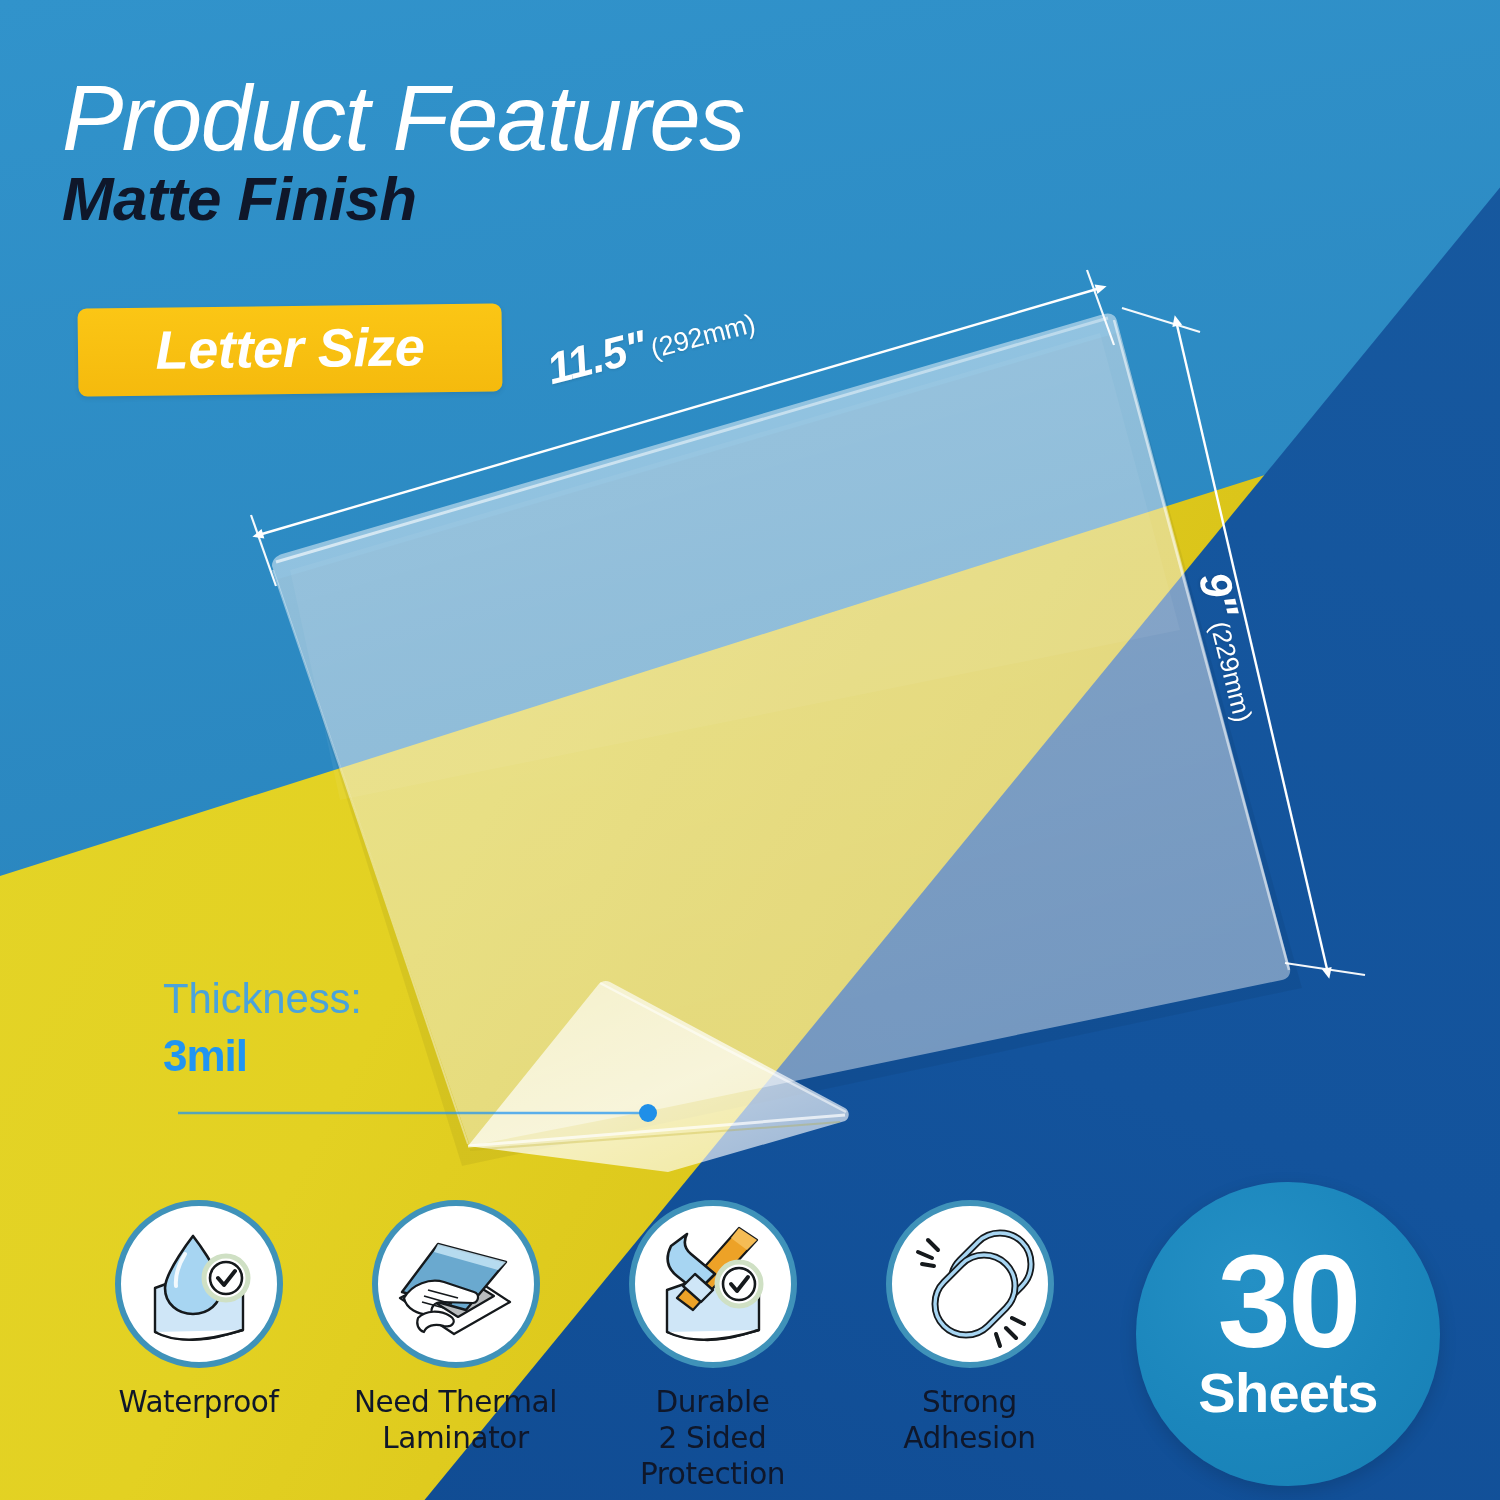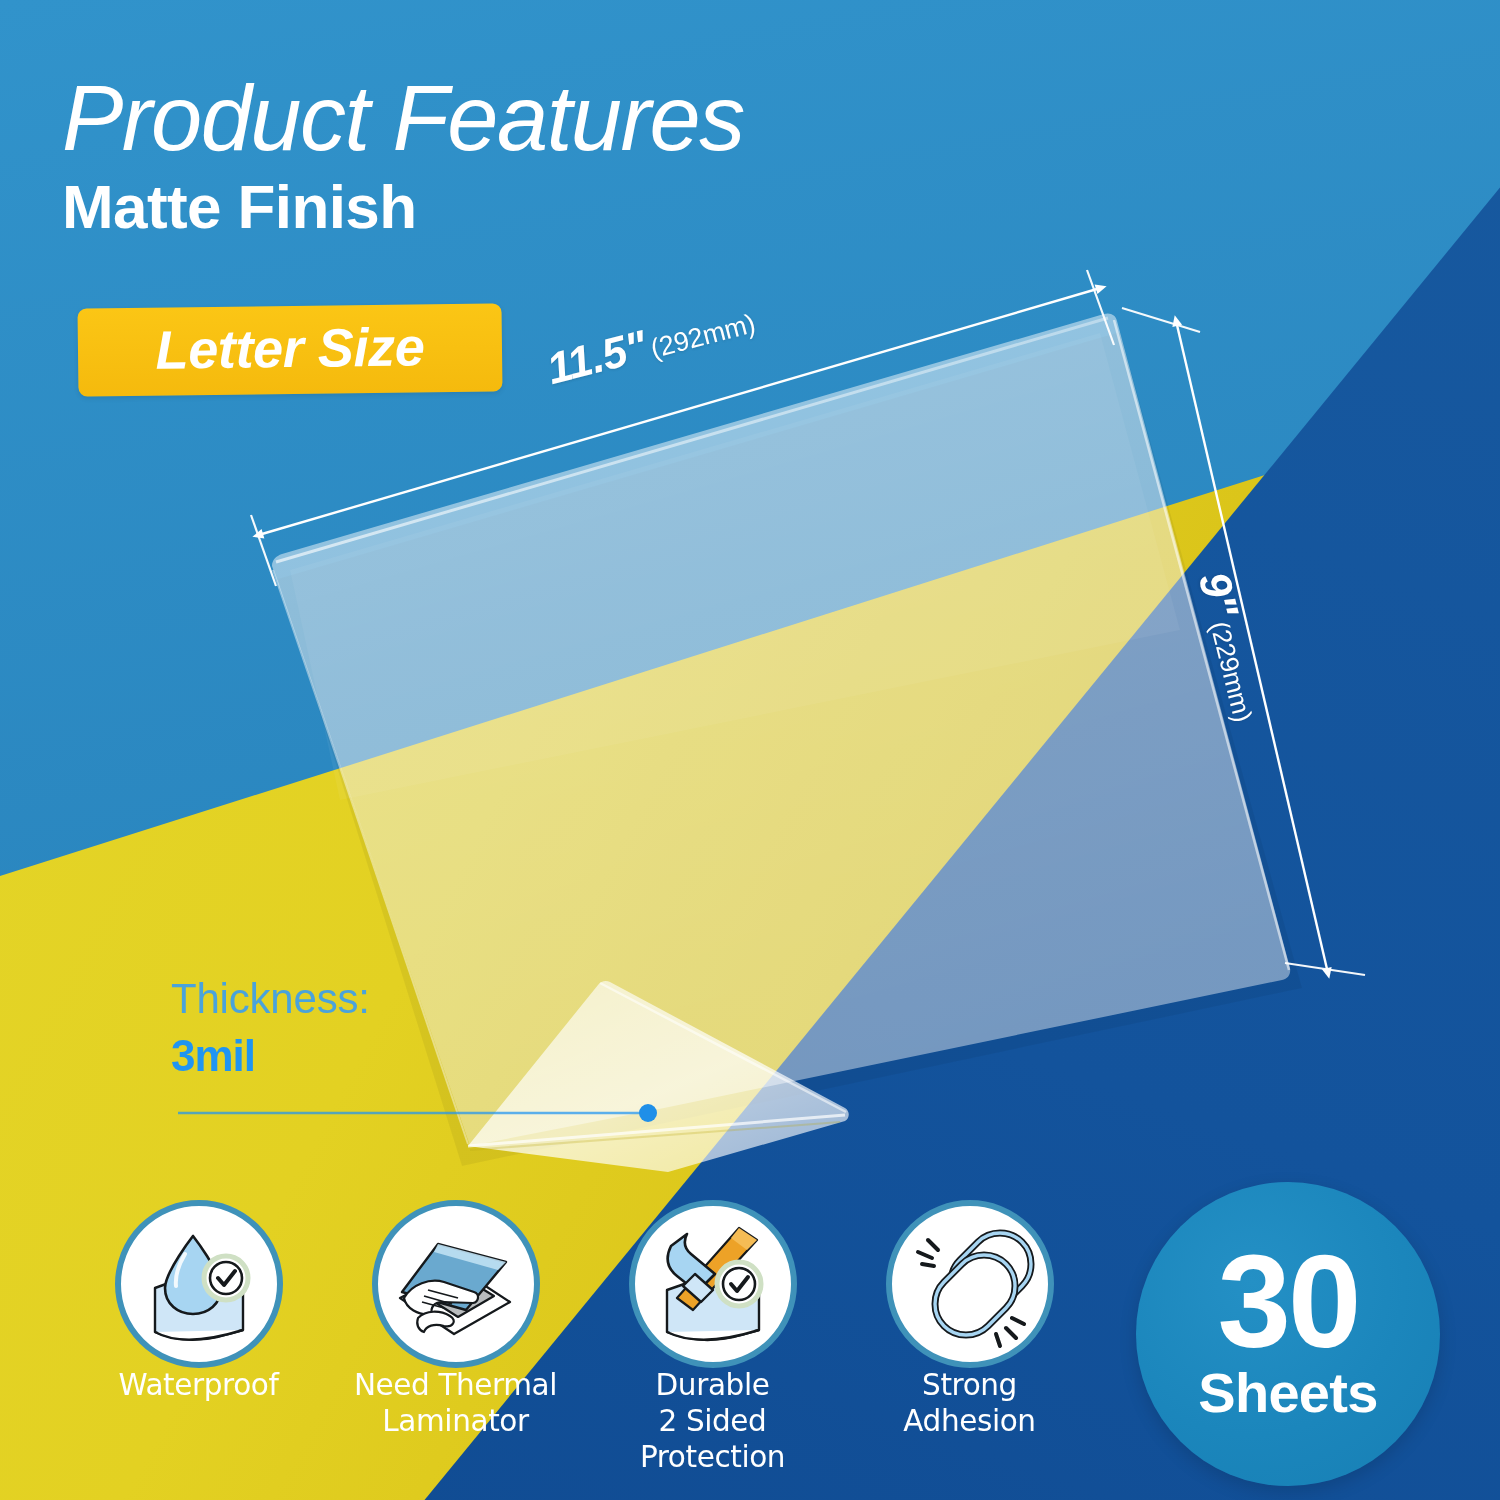--- a/index.html
+++ b/index.html
@@ -48,23 +48,24 @@
     font-weight: normal;
     font-style: italic;
     color: #ffffff;
     letter-spacing: -1.5px;
     white-space: nowrap;
   }
   .h-sub {
     font-size: 62px;
     line-height: 1.0;
     font-weight: bold;
-    color: #ffffff;
+    font-style: italic;
+    color: #0f172a;
     letter-spacing: -0.6px;
-    margin-top: 12px;
+    margin-top: 4px;
     white-space: nowrap;
   }
   .badge-size {
     position: absolute;
     left: 78px;
     top: 306px;
     width: 424px;
     height: 88px;
     background: linear-gradient(180deg, #fbc615 0%, #f5ba0d 100%);
     border-radius: 9px;
@@ -132,21 +133,20 @@
     transform: rotate(76deg);
     transform-origin: left center;
   }
   #dim-height-label .small { font-size: 26px; }
 
   
   .thickness {
     position: absolute;
     left: 163px;
     top: 978px;
-    margin-left: 8px;
   }
   .thickness-label {
     font-size: 42px;
     font-weight: normal;
     color: #4aa3db;
     letter-spacing: -0.2px;
     line-height: 1;
   }
   .thickness-value {
     font-size: 44px;
@@ -178,24 +178,25 @@
     border-radius: 50%;
     background: #ffffff;
     border: 6px solid #3f92b9;
     box-sizing: border-box;
     overflow: hidden;
     position: relative;
     display: block;
   }
   .feature-circle svg { display: block; }
   .feature-label {
+    margin-top: 17px;
     text-align: center;
     font-size: 29.5px;
     line-height: 1.22;
-    color: #ffffff;
+    color: #0f172a;
     font-family: "DejaVu Sans", sans-serif;
     letter-spacing: -0.4px;
   }
 
   
   .sheets-badge {
     position: absolute;
     left: 1136px;
     top: 1182px;
     width: 304px;

